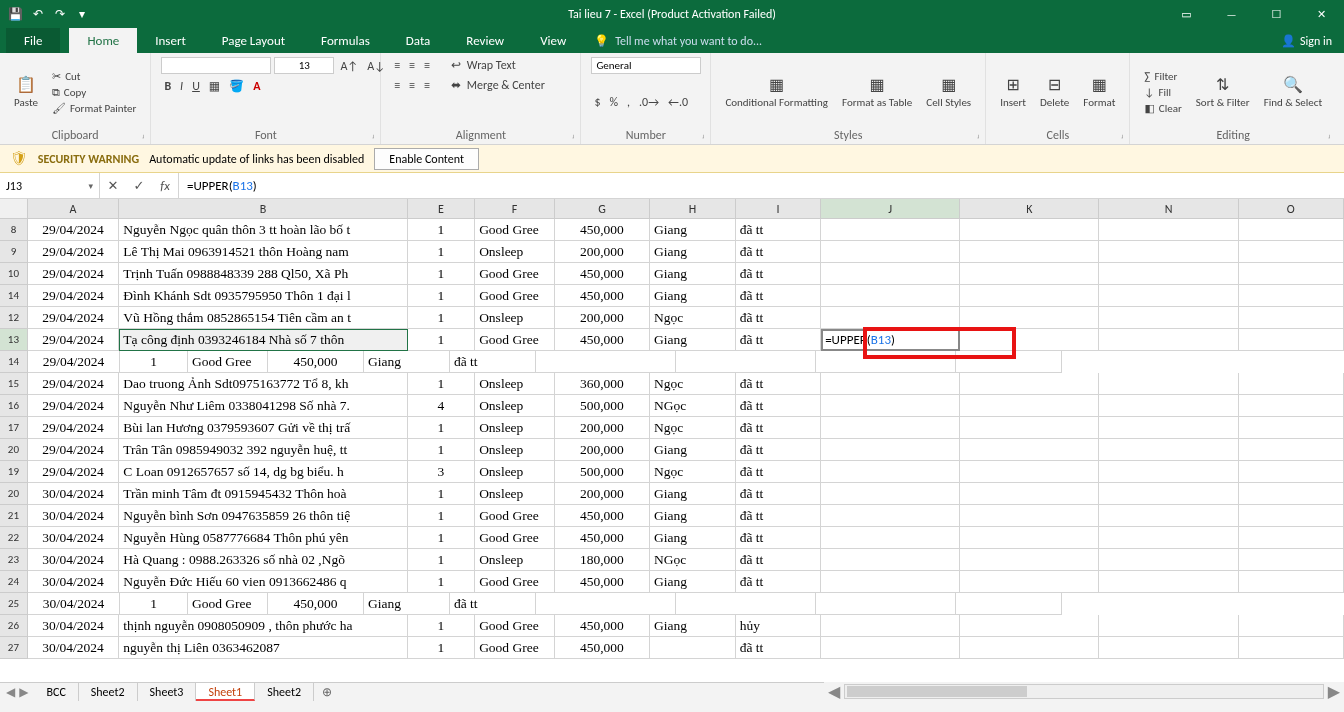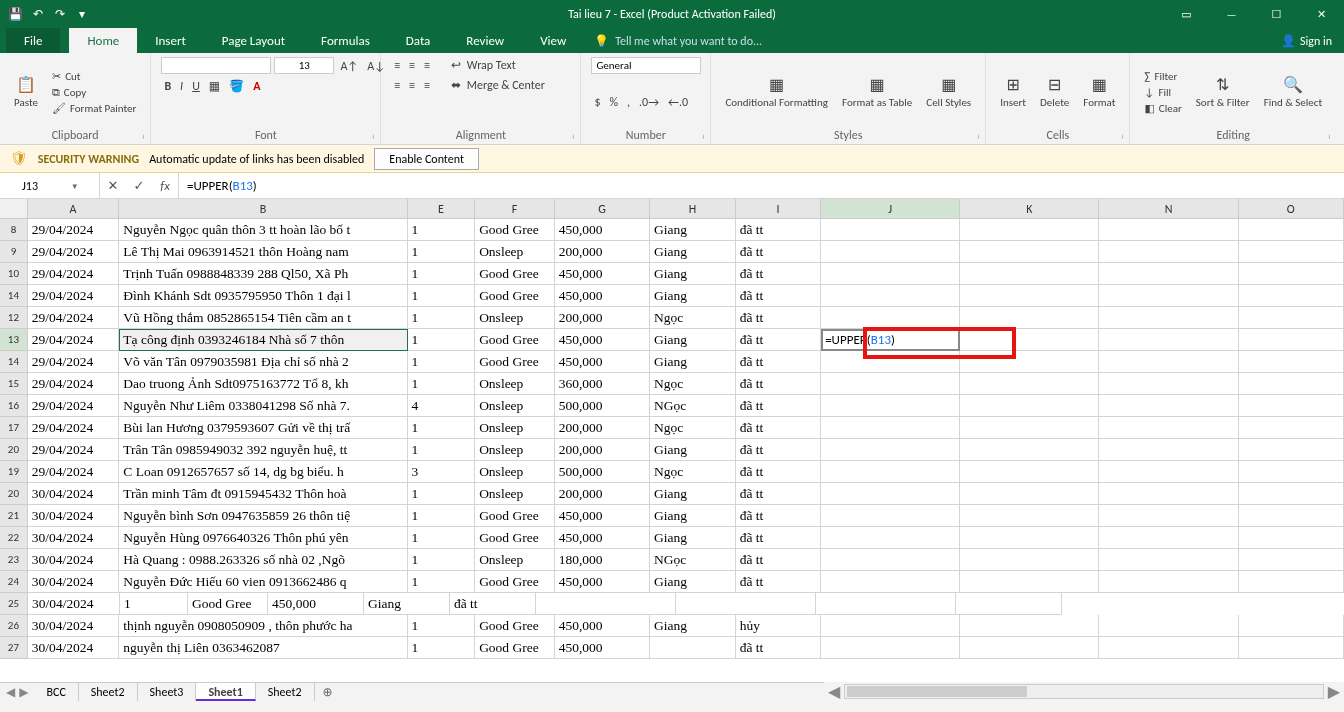--- a/index.html
+++ b/index.html
@@ -36,49 +36,49 @@
 .toolrow span { padding:1px 3px; font-size:12px;}
 
 
 .secbar { height:28px; background:#fff7e1; border-bottom:1px solid #e8d48b; display:flex; align-items:center; padding:0 10px; font-size:12px; gap:10px;}
 .secbar .shield { color:#d4a017; font-size:14px;}
 .secbar b { color:#8a6d0f;}
 .secbar button { border:1px solid #ababab; background:#fdfdfd; padding:3px 14px; font-size:12px; cursor:pointer;}
 
 
 .fxbar { height:26px; border-bottom:1px solid #d4d4d4; display:flex; align-items:center; background:#fff;}
-.namebox { width:100px; height:100%; border-right:1px solid #d4d4d4; display:flex; align-items:center; padding:0 22px; font-size:12px; justify-content:space-between;}
+.namebox { width:100px; height:100%; border-right:1px solid #d4d4d4; display:flex; align-items:center; padding:0 6px; font-size:12px; justify-content:space-between;}
 .namebox span.dd { color:#666; font-size:9px;}
 .fxbtns { display:flex; height:100%; border-right:1px solid #d4d4d4;}
 .fxbtns span { width:26px; display:flex; align-items:center; justify-content:center; color:#555; font-size:13px;}
 .fxinput { flex:1; padding:0 8px; font-size:13px; font-family:Calibri,Arial; }
 .fxinput .ref { color:#1a73e8; }
 
 
 .gridwrap { position:absolute; top:199px; left:0; right:0; bottom:30px; overflow:hidden; background:#fff;}
 .colheads { height:20px; display:flex; background:#f0f0f0; border-bottom:1px solid #ccc; position:relative;}
 .corner { width:28px; border-right:1px solid #ccc;}
 .ch { border-right:1px solid #ccc; text-align:center; font-size:12px; color:#333; line-height:20px; background:#e6e6e6;}
 .rows { position:relative; }
 .row { height:22px; display:flex; }
 .rh { width:28px; border-right:1px solid #ccc; border-bottom:1px solid #ccc; background:#e6e6e6; text-align:center; font-size:11px; line-height:22px; color:#333;}
 .cell { border-right:1px solid #d4d4d4; border-bottom:1px solid #d4d4d4; padding:0 4px; font-size:13.5px; font-family:"Times New Roman",serif; line-height:22px; overflow:hidden; white-space:nowrap; }
-.num { text-align:left; }
+.num { text-align:center; }
 .selB { outline:1px solid #217346; outline-offset:-1px; background:#f0f0f0;}
 
 
 .redbox { position:absolute; border:4px solid #e81313; pointer-events:none; }
 .formcell { font-family:Calibri,Arial; font-size:13px; }
 .formcell .fref { color:#1a73e8; }
 
 
 .sheettabs { position:absolute; bottom:11px; left:0; right:0; height:19px; background:#f3f3f3; border-top:1px solid #ccc; display:flex; align-items:stretch; font-size:12px;}
 .sheettabs .nav { display:flex; align-items:center; padding:0 6px; gap:4px; color:#888;}
 .sheettabs .tab { padding:2px 12px; border-right:1px solid #ccc; background:#f3f3f3; cursor:pointer; line-height:15px;}
-.sheettabs .tab.active { background:#fff; border-bottom:2px solid #6d28d9; font-weight:bold; color:#404040;}
+.sheettabs .tab.active { background:#fff; border-bottom:2px solid #ef4444; font-weight:normal; color:#c2410c;}
 .sheettabs .add { padding:2px 8px; color:#666;}
 .hscroll { position:absolute; bottom:11px; right:0; height:19px; width:520px; background:#f3f3f3; display:flex; align-items:center;}
 .hscroll .track { flex:1; height:15px; border:1px solid #ccc; position:relative; background:#efefef;}
 .hscroll .thumb { position:absolute; left:2px; top:1px; height:11px; width:180px; background:#cdcdcd;}
 .statusbar { position:absolute; bottom:0; left:0; right:0; height:11px; background:#f3f3f3;}
 
 
 .cA{width:92px}.cB{width:290px}.cE{width:68px}.cF{width:80px}.cG{width:96px}.cH{width:86px}.cI{width:86px}.cJ{width:140px}.cK{width:140px}.cN{width:140px}.cO{width:106px}
 
 .ch.hJ{background:#d3e3d3;}
@@ -378,21 +378,20 @@
         <div class="cell cH">Giang</div>
         <div class="cell cI">đã tt</div>
         <div class="cell cJ formcell" style="outline: rgb(136, 136, 136) solid 2px; outline-offset: -2px;"><span>=UPPER(</span><span class="fref">B13</span><span>)</span></div>
         <div class="cell cK"></div>
         <div class="cell cN"></div>
         <div class="cell cO"></div>
       </div>
       <div class="row">
         <div class="rh">14</div>
         <div class="cell cA num">29/04/2024</div>
-        <div class="cell cB"> Võ văn Tân 0979035981 Địa chỉ số nhà 2</div>
         <div class="cell cE num">1</div>
         <div class="cell cF">Good Gree</div>
         <div class="cell cG num">450,000</div>
         <div class="cell cH">Giang</div>
         <div class="cell cI">đã tt</div>
         <div class="cell cJ formcell"></div>
         <div class="cell cK"></div>
         <div class="cell cN"></div>
         <div class="cell cO"></div>
       </div>
@@ -490,21 +489,21 @@
         <div class="cell cH">Giang</div>
         <div class="cell cI">đã tt</div>
         <div class="cell cJ formcell"></div>
         <div class="cell cK"></div>
         <div class="cell cN"></div>
         <div class="cell cO"></div>
       </div>
       <div class="row">
         <div class="rh">22</div>
         <div class="cell cA num">30/04/2024</div>
-        <div class="cell cB">Nguyễn Hùng 0976640326 Thôn phú yên</div>
+        <div class="cell cB">Nguyễn Hùng 0587776684 Thôn phú yên</div>
         <div class="cell cE num">1</div>
         <div class="cell cF">Good Gree</div>
         <div class="cell cG num">450,000</div>
         <div class="cell cH">Giang</div>
         <div class="cell cI">đã tt</div>
         <div class="cell cJ formcell"></div>
         <div class="cell cK"></div>
         <div class="cell cN"></div>
         <div class="cell cO"></div>
       </div>

